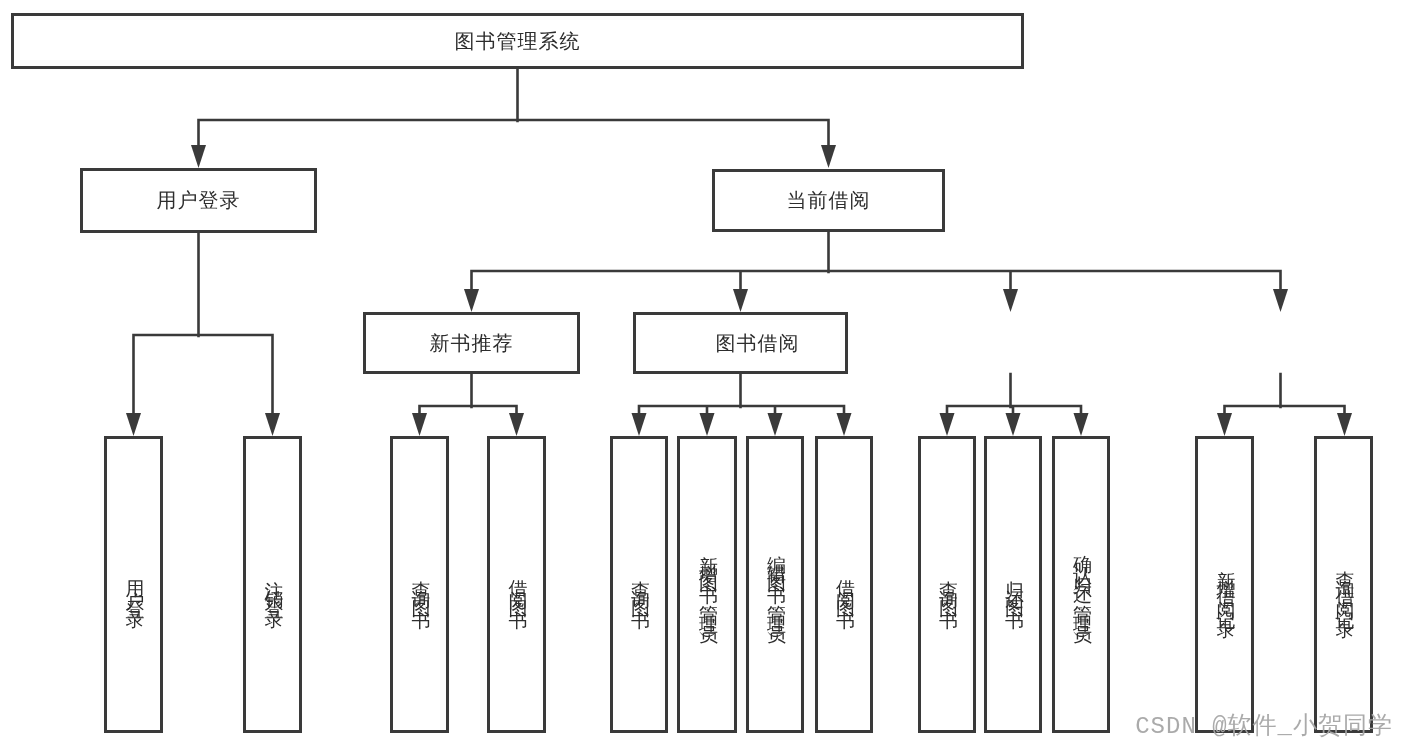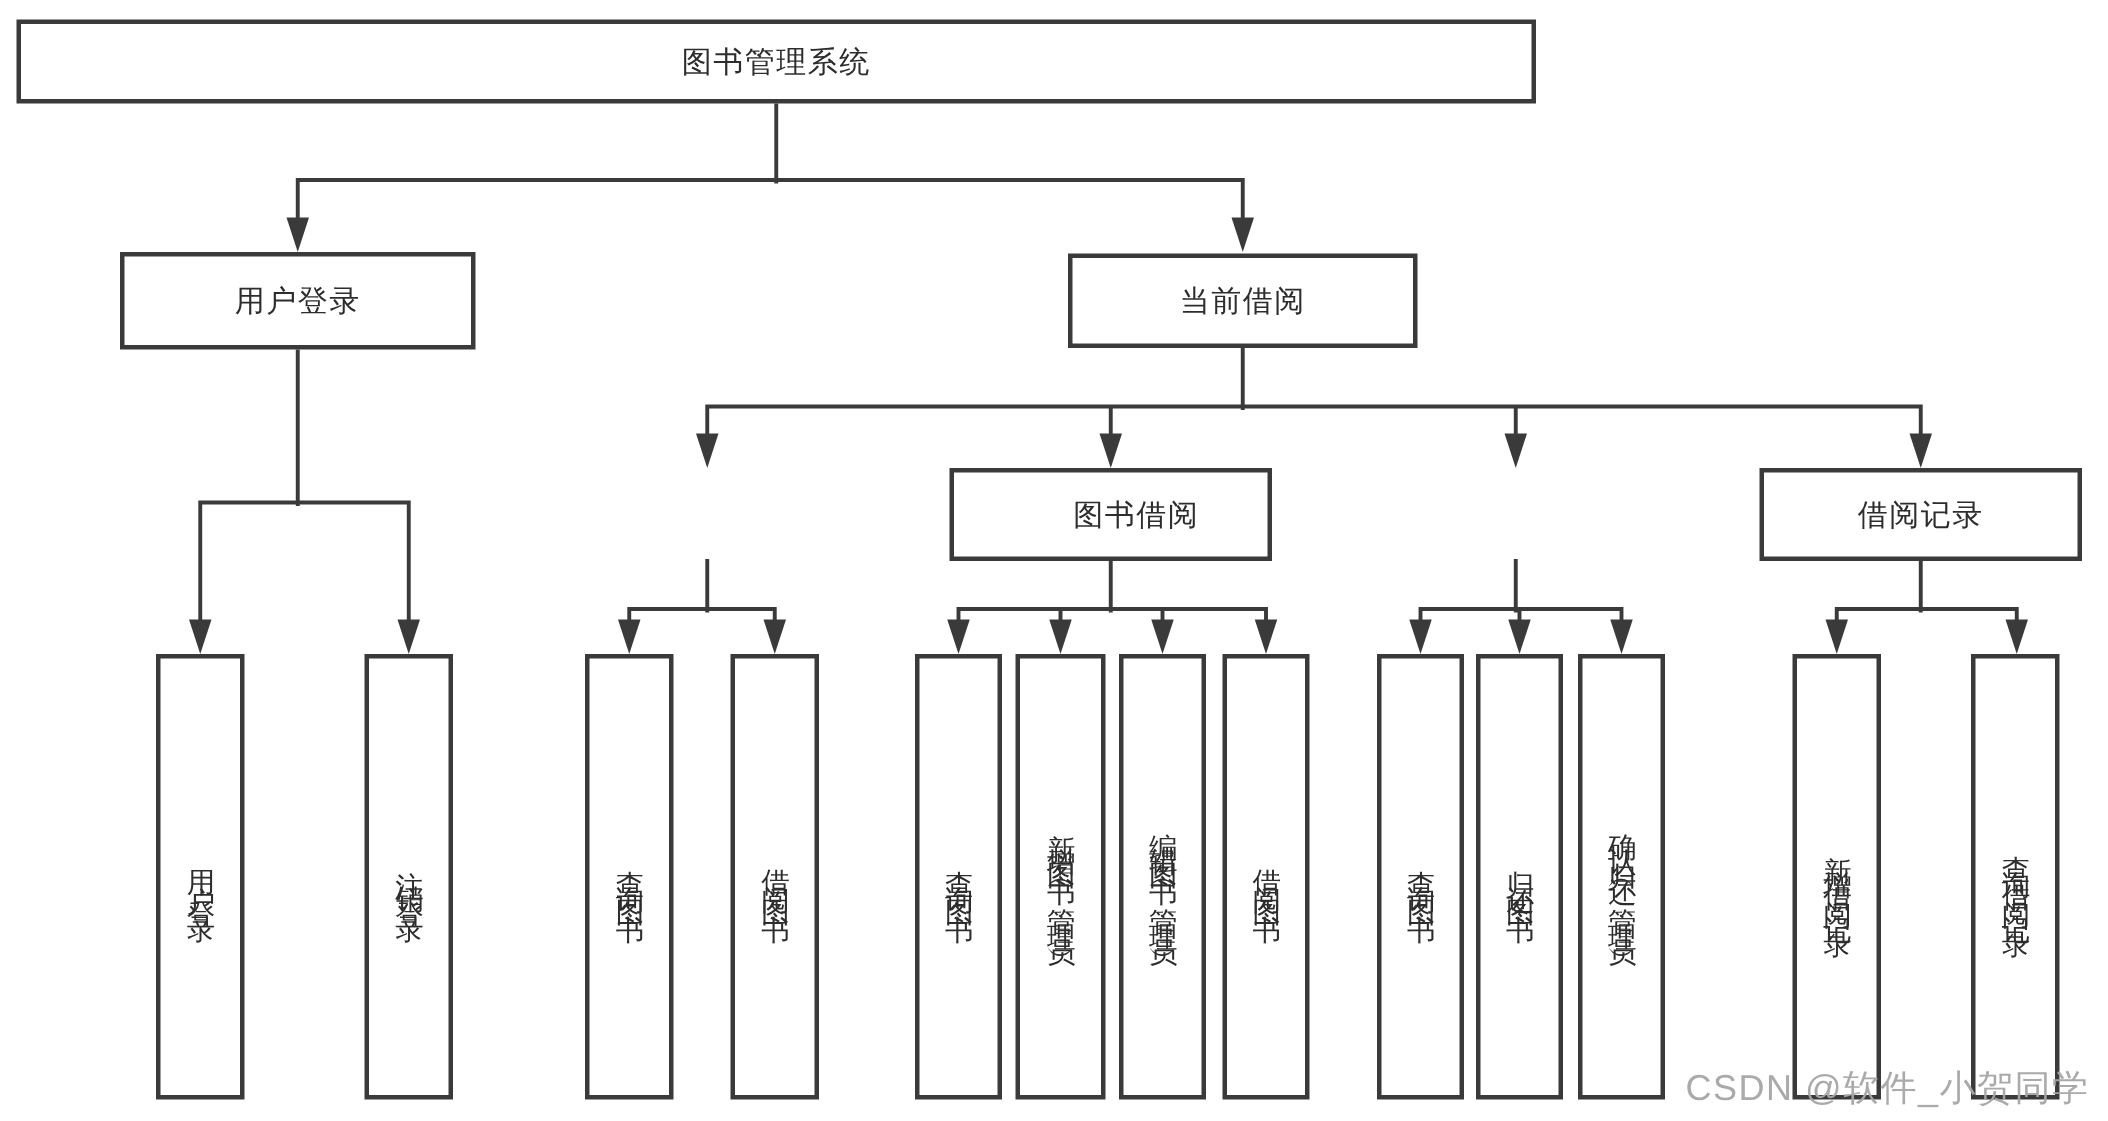--- a/index.html
+++ b/index.html
@@ -2,21 +2,21 @@
 <html><head>
 <meta charset="utf-8">
 <style>
   html, body { margin: 0; padding: 0; background: #ffffff; }
   #canvas {
     position: relative;
     width: 1405px;
     height: 747px;
     background: #ffffff;
     overflow: hidden;
-    font-family: Liberation Sans, sans-serif;
+    font-family: Liberation Mono, monospace;
   }
   #wires {
     position: absolute;
     left: 0; top: 0;
     width: 1405px; height: 747px;
     z-index: 0;
   }
   .hbox {
     position: absolute;
     box-sizing: border-box;
@@ -127,25 +127,25 @@
     <span>图书管理系统</span>
   </div>
 
   <div class="hbox" style="left:80px; top:168px; width:237px; height:65px;">
     <span>用户登录</span>
   </div>
   <div class="hbox" style="left:712px; top:169px; width:233px; height:63px;">
     <span>当前借阅</span>
   </div>
 
+  <div class="hbox" style="left:363px; top:312px; width:217px; height:62px;">
+    <span>新书推荐</span>
+  </div>
   <div class="hbox" style="left:633px; top:312px; width:215px; height:62px;padding-left:34px;">
     <span>图书借阅</span>
-  </div>
-  <div class="hbox" style="left:1173px; top:312px; width:215px; height:62px;">
-    <span>借阅记录</span>
   </div>
 
   <div class="vbox" style="left:104px; top:436px; width:59px; height:297px;">
     <span>用户登录</span>
   </div>
   <div class="vbox" style="left:243px; top:436px; width:59px; height:297px;">
     <span>注销登录</span>
   </div>
 
   <div class="vbox" style="left:390px; top:436px; width:59px; height:297px;">

